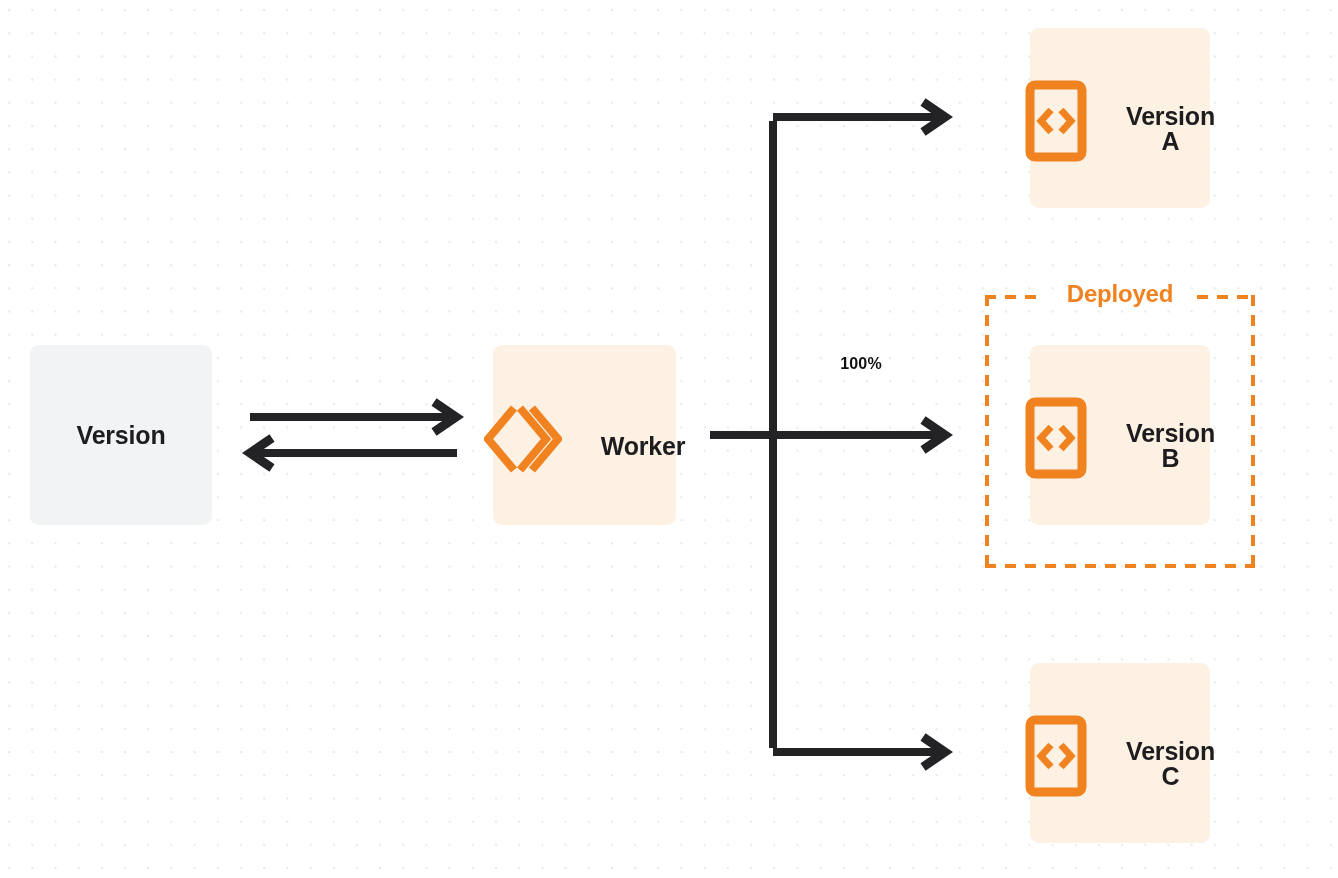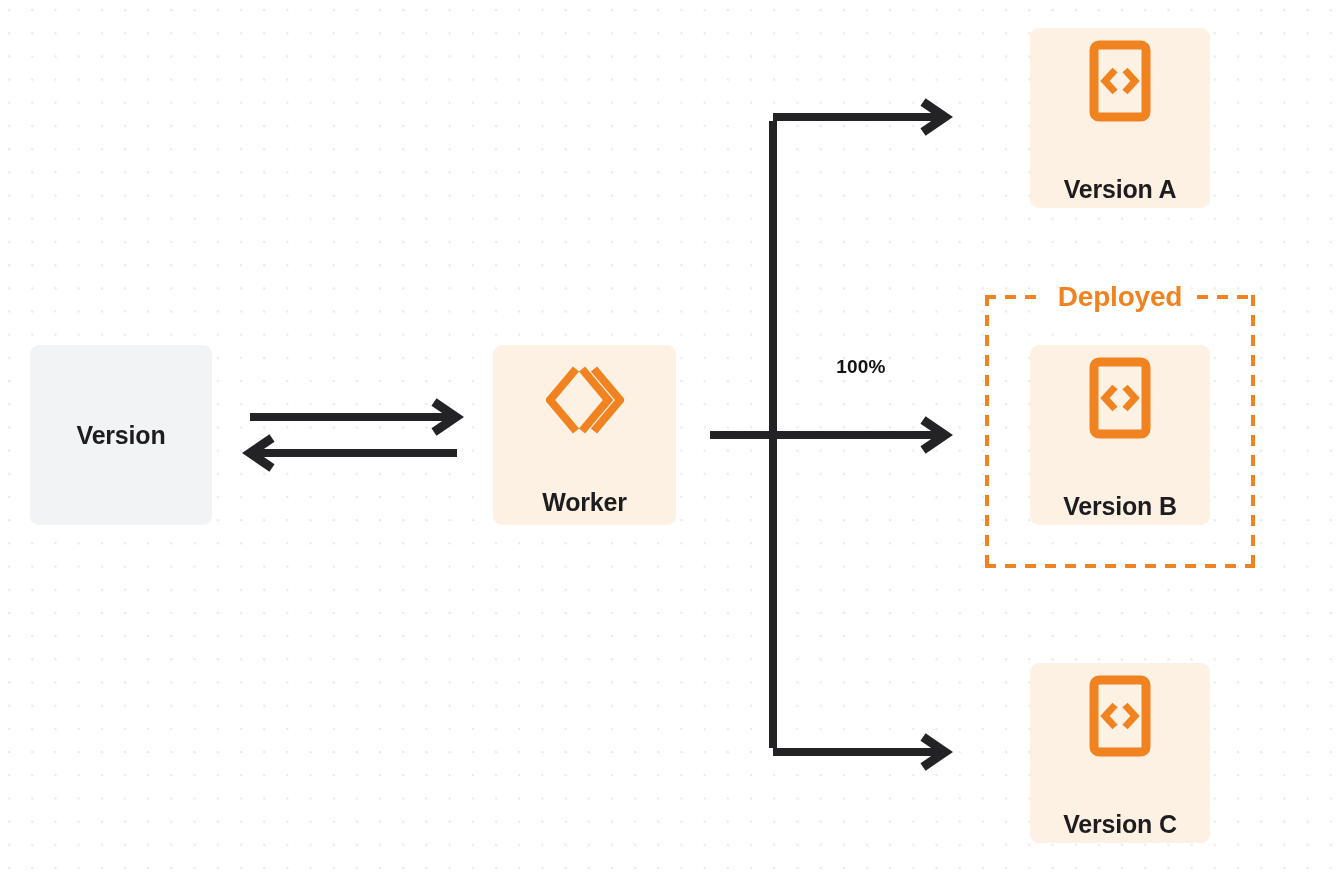--- a/index.html
+++ b/index.html
@@ -24,21 +24,20 @@
     background-size: 23.2px 23.2px;
     background-position: 8px 9px;
   }
 
   
   .node {
     position: absolute;
     border-radius: 9px;
     box-sizing: border-box;
     display: flex;
-    flex-direction: column;
     align-items: center;
     justify-content: center;
     gap: 39px;
   }
   .node-client {
     background: #f2f3f4;
   }
   .node-cream {
     background: #fdf1e4;
   }
@@ -113,21 +112,21 @@
   #dash-left       { left: 0;     top: 0;      height: 273px; }
   #dash-right      { right: 0;    top: 0;      height: 273px; }
 
   #deployed-label {
     position: absolute;
     left: 50%;
     top: -15px;
     transform: translateX(-50%);
     background: #ffffff;
     padding: 0 9px;
-    font-size: 28px;
+    font-size: 24px;
     font-weight: 700;
     color: #f0821f;
     letter-spacing: -0.2px;
     white-space: nowrap;
     line-height: 1.2;
   }
 
   
   #connectors {
     position: absolute;
@@ -139,21 +138,21 @@
   }
 
   
   #traffic-label {
     position: absolute;
     left: 788px;
     top: 350px;
     width: 146px;
     text-align: center;
     color: #111113;
-    font-size: 19px;
+    font-size: 16px;
     font-weight: 700;
     letter-spacing: 0.2px;
     line-height: 1.75;
   }
   #traffic-label .tl-line { display: block; }
 </style>
 </head>
 <body>
 
 <div id="stage">

